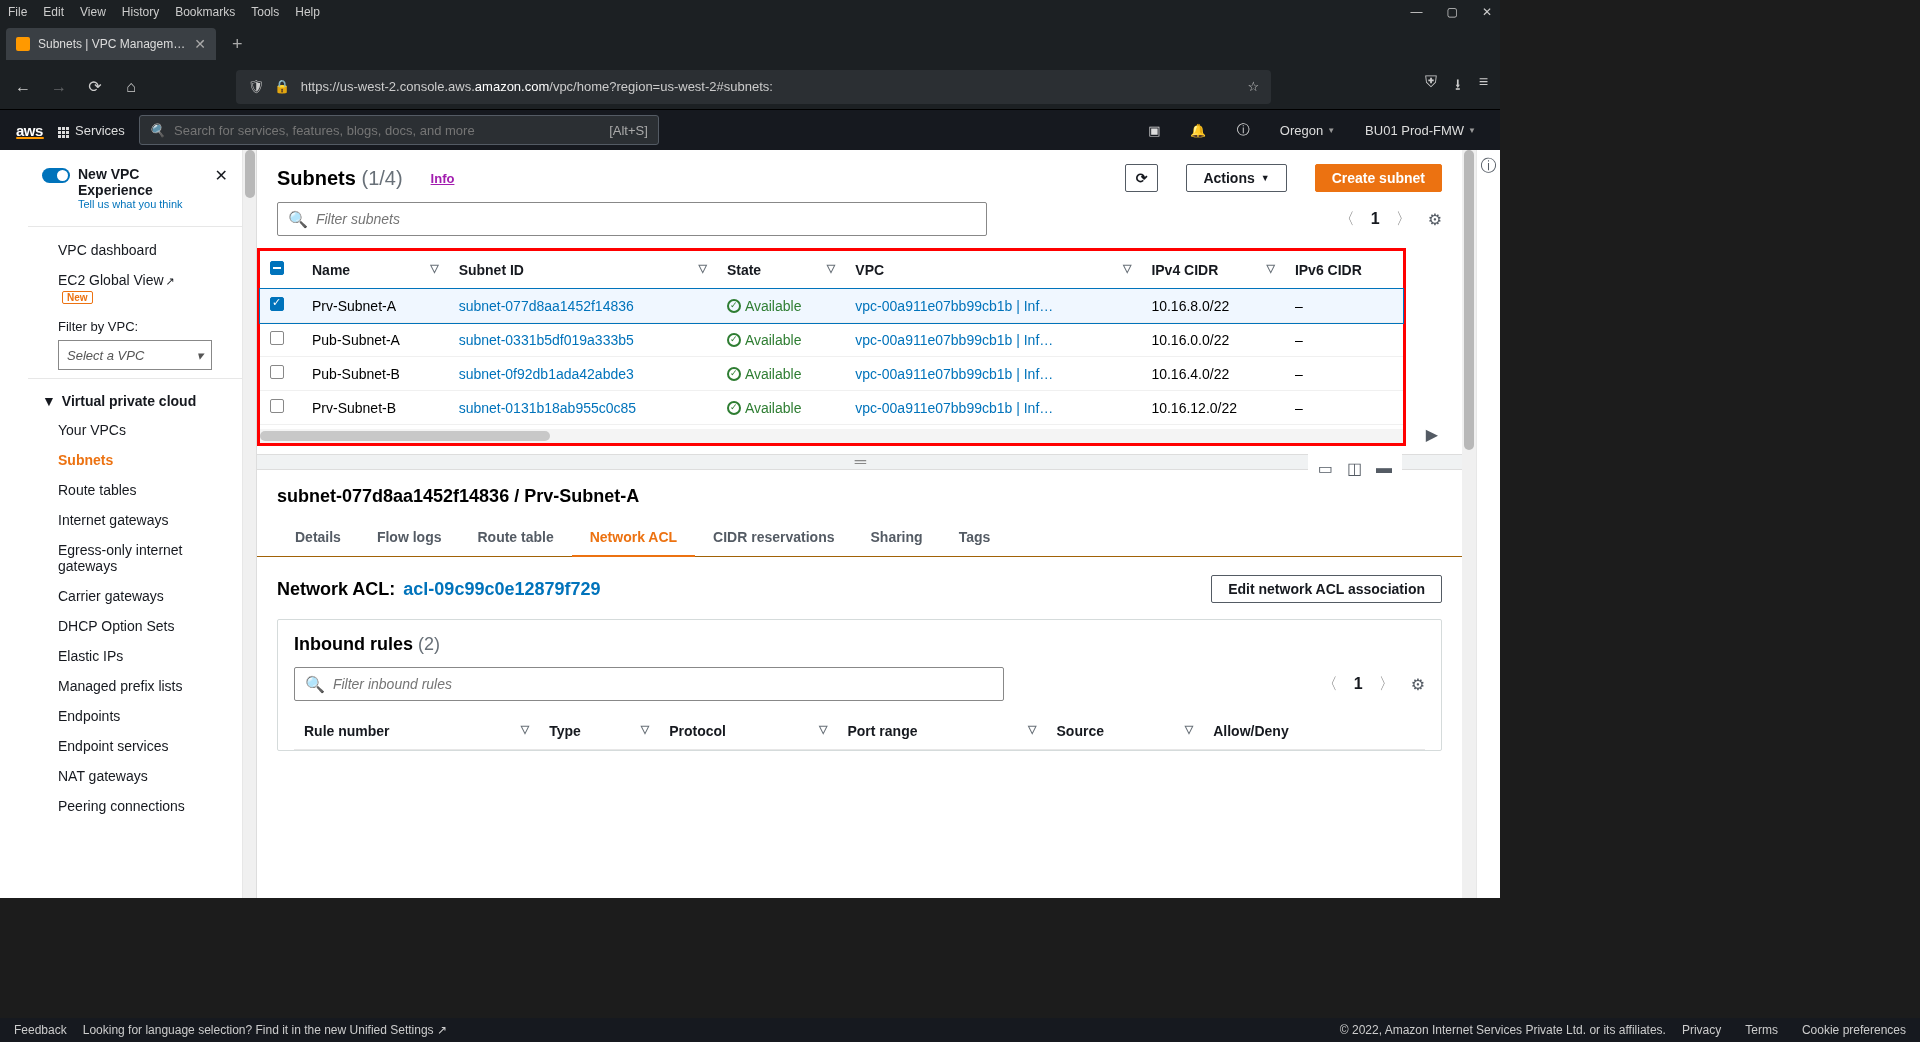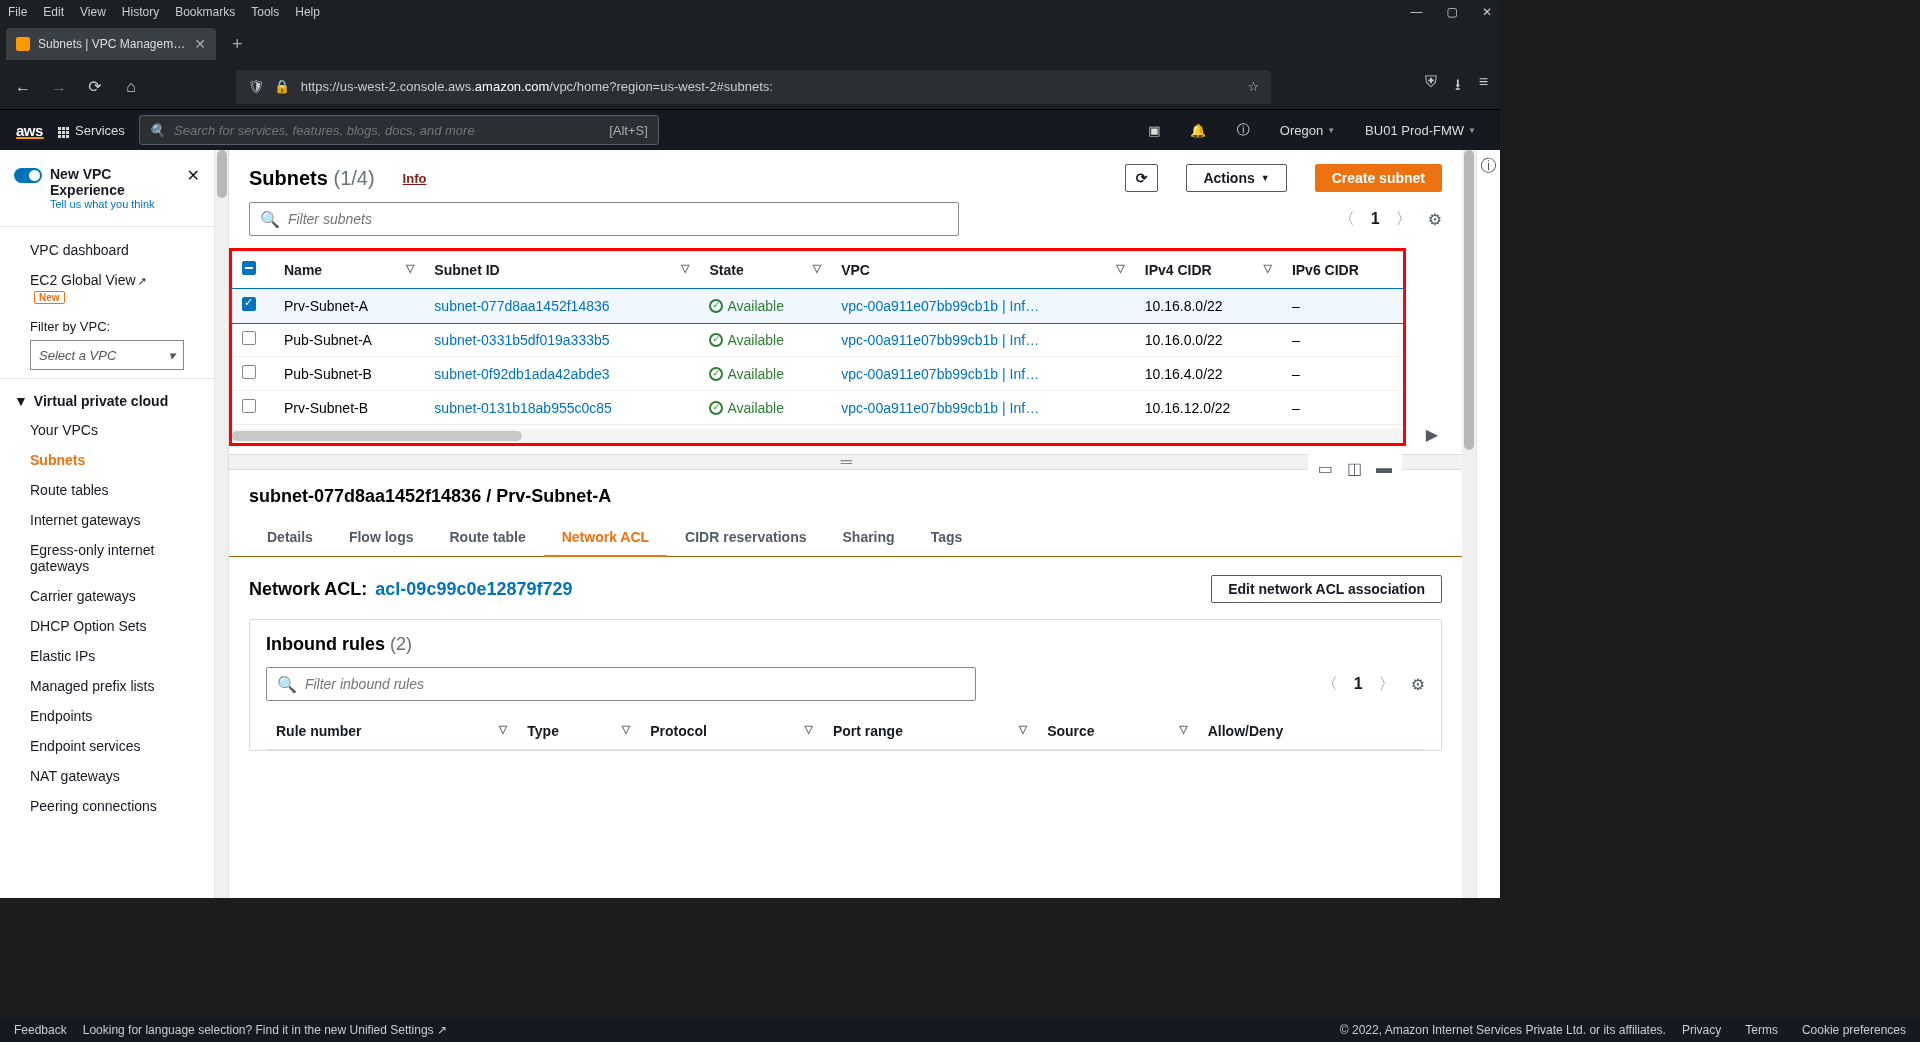--- a/index.html
+++ b/index.html
@@ -22,29 +22,29 @@
 .addr-icons { color:#ccc; display:flex; gap:18px; font-size:16px; }
 
 
 .aws-header { background:#16191f; height:40px; display:flex; align-items:center; padding:0 16px; gap:14px; color:#ddd; font-size:13px; }
 .aws-logo { color:#fff; font-weight:bold; font-size:15px; letter-spacing:-0.5px; }
 .aws-logo::after { content:""; display:block; border-bottom:2px solid #f90; width:28px; margin-top:-2px; border-radius:2px;}
 .services-btn { display:flex; align-items:flex-end; gap:6px; }
 .grid-icon { display:inline-grid; grid-template-columns:repeat(3,3px); grid-template-rows:repeat(3,3px); gap:1px; }
 .grid-icon i { background:#ddd; }
 .aws-search { background:#2b2f33; border:1px solid #545b64; height:30px; width:520px; border-radius:3px; display:flex; align-items:center; padding:0 10px; gap:8px; color:#888; font-style:italic; font-size:13px;}
-.aws-search input { background:transparent; border:none; outline:none; color:#ddd; flex:1; font-style:italic; font-size:13px;}
+.aws-search input { background:transparent; border:none; outline:none; color:#ddd; flex:1; font-size:13px;}
 .aws-search .hint { font-style:normal; color:#aaa; }
 .aws-header .spacer { flex:1; }
 .hdr-icon { padding:4px 8px; cursor:pointer; }
 .hdr-drop { padding:4px 8px; cursor:pointer; display:flex; align-items:center; gap:4px;}
 .hdr-drop::after { content:"▼"; font-size:8px; color:#999; }
 
 
-.aws-body { display:flex; height:calc(812px - 64px); background:#fff; position:relative;}
+.aws-body { display:flex; height:calc(812px - 64px); background:#fff; position:relative;padding-left:28px;}
 .sidebar-wrap { display:flex; }
 .sidebar { width:215px; border-right:1px solid #e7e7e7; padding:12px 0; overflow-y:auto; font-size:14px; color:#16191f;}
 .sb-scroll { width:14px; background:#f0f0f0; border-right:1px solid #ddd; position:relative;}
 .sb-thumb { position:absolute; top:0; width:10px; left:2px; height:48px; background:#b8b8b8; border-radius:5px;}
 .vpc-exp { display:flex; align-items:flex-start; padding:4px 14px 8px; gap:8px; }
 .toggle-on { width:28px; height:15px; background:#0073bb; border-radius:8px; position:relative; flex-shrink:0; margin-top:2px;}
 .toggle-on::after { content:""; position:absolute; width:11px; height:11px; background:#fff; border-radius:50%; right:2px; top:2px;}
 .vpc-exp-txt { font-size:14px; color:#16191f; font-weight:600;}
 .vpc-exp-sub { font-size:11px; color:#0073bb;}
 .vpc-exp-close { margin-left:auto; font-size:16px; color:#16191f;}
@@ -58,21 +58,21 @@
 .sb-select { margin:4px 30px; border:1px solid #888; height:30px; display:flex; align-items:center; padding:0 8px; color:#555; font-style:italic; font-size:13px; justify-content:space-between;gap:16px;}
 
 .main { flex:1; display:flex; flex-direction:column; background:#fff; overflow:hidden;}
 .main-scroll { width:14px; background:#f0f0f0; position:relative;}
 .main-thumb { position:absolute; top:0; width:10px; left:2px; height:300px; background:#b8b8b8; border-radius:5px;}
 .last-col { width:24px; border-left:1px solid #e7e7e7; padding-top:6px; text-align:center; color:#545b64;}
 
 .heading-row { display:flex; align-items:center; padding:14px 20px 10px; gap:28px;}
 .heading-row h1 { font-size:20px; font-weight:600;}
 .heading-row .count { color:#687078; font-weight:400;}
-.info-link { color:#7f1d1d; font-size:13px; font-weight:600;text-decoration:underline;}
+.info-link { color:#a21caf; font-size:13px; font-weight:600;text-decoration:underline;}
 .heading-row .sp { flex:1;}
 .btn { border:1px solid #545b64; background:#fff; padding:5px 16px; border-radius:2px; font-size:14px; cursor:pointer; display:flex; align-items:center; gap:6px; color:#16191f; font-weight:600;}
 .btn.icon-only { padding:5px 10px;}
 .btn.primary { background:#ec7211; color:#fff; border-color:#ec7211;}
 
 .filter-row { padding:0 20px 12px; display:flex; align-items:center; gap:12px;}
 .filter-input { flex:0 0 710px; border:1px solid #888; height:34px; display:flex; align-items:center; padding:0 10px; gap:8px; border-radius:2px;}
 .filter-input input { border:none; outline:none; flex:1; font-size:14px; font-style:italic;}
 .pager { margin-left:auto; display:flex; align-items:center; gap:16px; color:#888;}
 .pager .num { color:#16191f; font-weight:600;}

